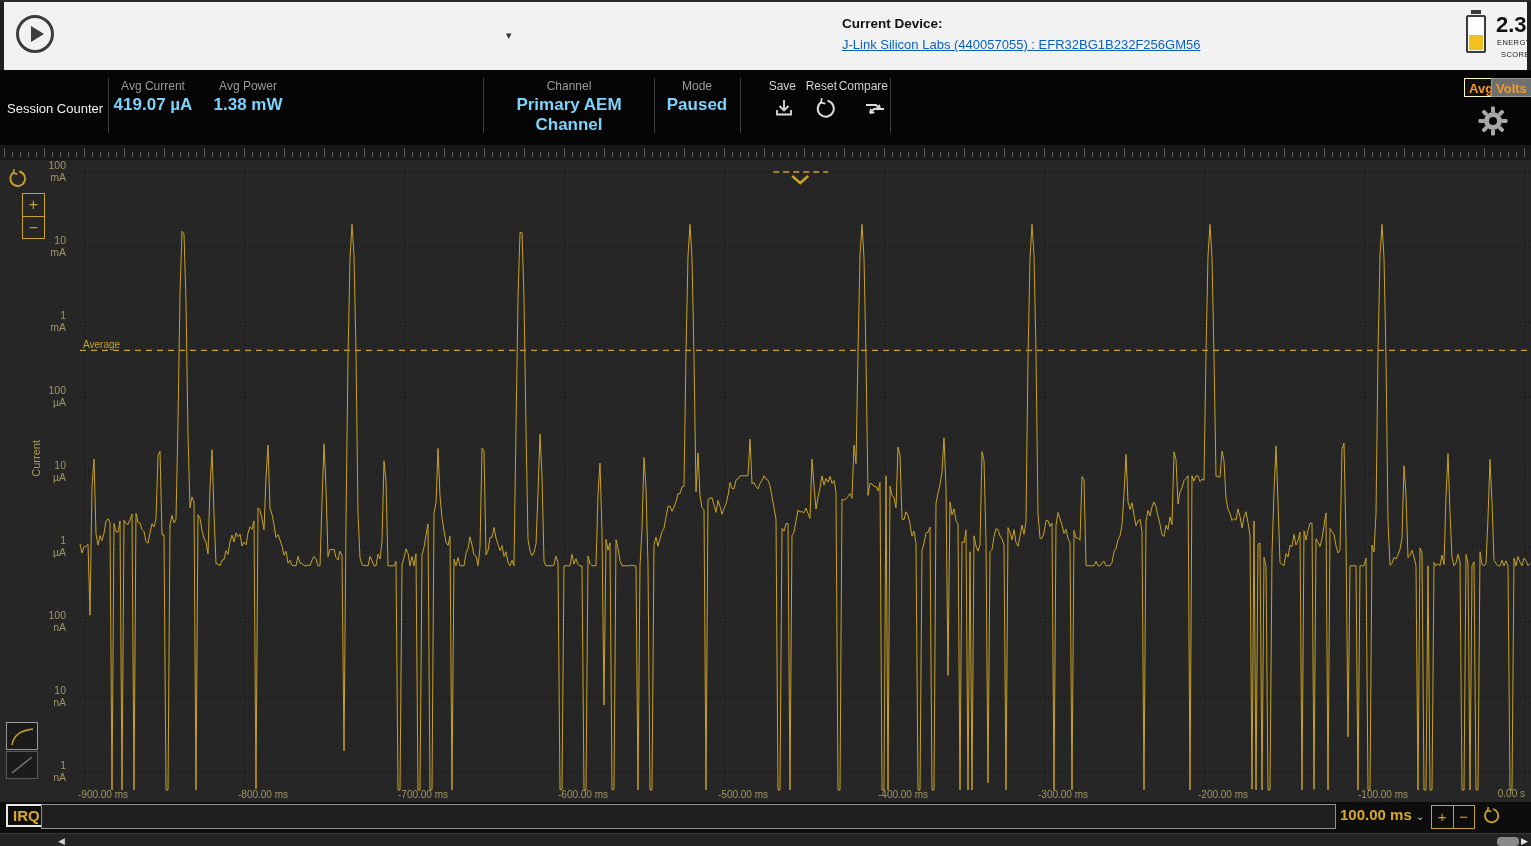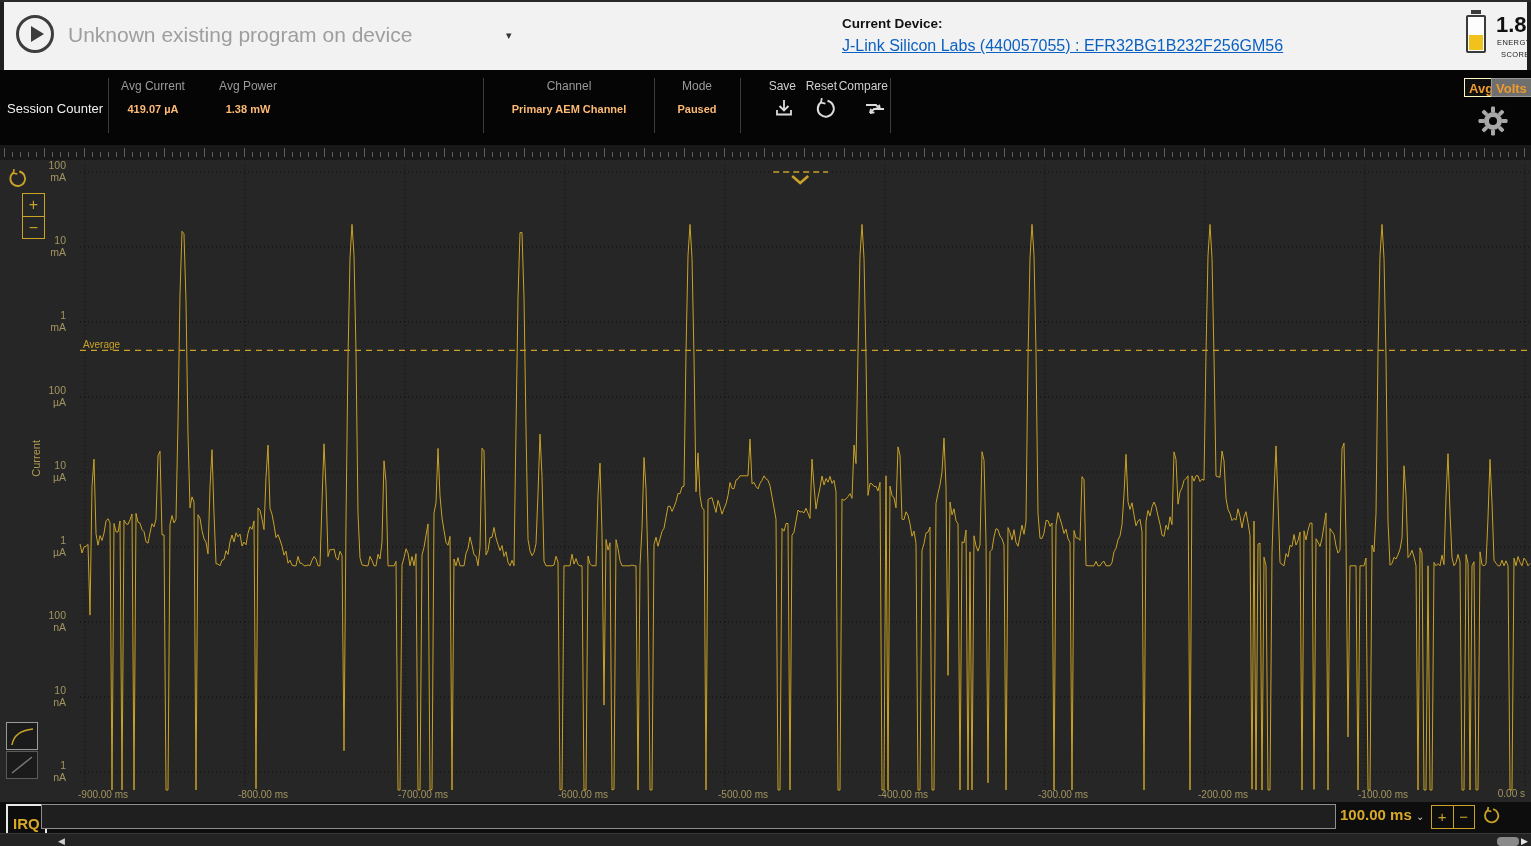--- a/index.html
+++ b/index.html
@@ -8,34 +8,34 @@
   
   .topbar{position:absolute;left:0;top:0;width:1531px;height:68px;background:#f2f2f2;
           border-left:4px solid #1f1f1f;border-right:4px solid #1f1f1f;box-sizing:border-box;}
   .play-btn{position:absolute;left:12px;top:13px;width:38px;height:38px;border:3px solid #3d3d3d;
             border-radius:50%;box-sizing:border-box;cursor:pointer;}
   .play-tri{position:absolute;left:12px;top:8px;width:0;height:0;border-left:13px solid #3d3d3d;
             border-top:8px solid transparent;border-bottom:8px solid transparent;}
   .prog-title{position:absolute;left:64px;top:21px;font-size:21px;color:#9e9e9e;cursor:pointer;}
   .title-caret{position:absolute;left:502px;top:27px;font-size:11px;color:#333;cursor:pointer;}
   .dev-label{position:absolute;left:838px;top:14px;font-size:13.5px;font-weight:bold;color:#111;}
-  .dev-link{position:absolute;left:838px;top:35px;font-size:16px;color:#0b61c2;text-decoration:underline;cursor:pointer;}
+  .dev-link{position:absolute;left:838px;top:35px;font-size:13px;color:#0b61c2;text-decoration:underline;cursor:pointer;}
   .battery{position:absolute;left:1462px;top:13px;width:20px;height:38px;border:2px solid #3a3a3a;
            border-radius:2px;box-sizing:border-box;background:#fdfdfd;}
   .battery:before{content:"";position:absolute;left:3px;top:-7px;width:10px;height:4px;background:#3a3a3a;}
   .battery-fill{position:absolute;left:1px;bottom:1px;width:14px;height:15px;background:#f2c21c;}
   .score-val{position:absolute;left:1492px;top:10px;font-size:22px;font-weight:bold;color:#111;}
   .score-sub{position:absolute;left:1493px;font-size:7.5px;color:#222;letter-spacing:.4px;}
   
   .toolbar{position:absolute;left:0;top:68px;width:1531px;height:75px;background:#050505;}
   .session{position:absolute;left:7px;top:31px;font-size:13px;color:#f0f0f0;}
   .tdiv{position:absolute;top:8px;width:1px;height:55px;background:#3d3d3d;}
   .stat{position:absolute;top:0;width:130px;text-align:center;}
   .stat-label{margin-top:9px;font-size:12px;color:#9a9a9a;}
-  .stat-value{margin-top:10px;font-size:11px;font-weight:bold;color:#fdba74;}
+  .stat-value{margin-top:2px;font-size:17px;font-weight:bold;color:#7dd3fc;}
   .act{position:absolute;top:0;width:60px;text-align:right;cursor:pointer;}
   .act-label{margin-top:9px;font-size:12px;color:#cfcfcf;}
   .act-icon{margin-top:4px;}
   .tog{position:absolute;top:8px;height:19px;line-height:19px;padding:0 4px;font-size:13px;
        font-weight:bold;color:#ef9a2d;box-sizing:border-box;cursor:pointer;}
   .tog-avg{left:1464px;border:1px solid #fef9c3;background:#101010;}
   .tog-volts{left:1491px;border:1px solid #9a9a9a;background:#6f6f6f;}
   .gear{position:absolute;left:1478px;top:36px;cursor:pointer;}
   
   .ruler{position:absolute;left:0;top:143px;width:1531px;height:15px;background:#191919;border-bottom:1px solid #000;}
@@ -51,21 +51,21 @@
   .avg-label{position:absolute;left:83px;top:179px;font-size:10px;color:#c9a227;}
   .zoombox{position:absolute;left:22px;top:33px;width:23px;height:46px;border:1px solid #c9a227;box-sizing:border-box;}
   .zb{width:100%;height:22px;color:#c9a227;font-size:16px;line-height:21px;text-align:center;cursor:pointer;}
   .zb+.zb{border-top:1px solid #c9a227;}
   .reset-zoom{position:absolute;left:6px;top:8px;cursor:pointer;}
   .scalebtn{position:absolute;left:6px;width:32px;height:28px;box-sizing:border-box;background:#1b1b1b;cursor:pointer;}
   .scale-log{top:562px;border:1px solid #9a9a9a;}
   .scale-lin{top:591px;border:1px solid #5a5a5a;}
   
   .irq-row{position:absolute;left:0;top:800px;width:1531px;height:31px;background:#0d0d0d;}
-  .irq-btn{position:absolute;left:6px;top:2px;padding:9px 5px;border:2px solid #e8e8e8;
+  .irq-btn{position:absolute;left:6px;top:2px;padding:1px 5px;border:2px solid #e8e8e8;
            font-size:15px;font-weight:bold;color:#d9a92a;cursor:pointer;}
   .irq-track{position:absolute;left:41px;top:2px;width:1293px;height:23px;border:1px solid #8f8f8f;background:#1f1f1f;}
   .span-sel{position:absolute;left:1340px;top:4px;font-size:15px;font-weight:bold;color:#d9a92a;cursor:pointer;}
   .span-caret{font-size:10px;color:#c9c9c9;font-weight:normal;}
   .hzoom{position:absolute;left:1431px;top:3px;width:44px;height:24px;border:1px solid #c9a227;
          box-sizing:border-box;display:flex;}
   .hzb{flex:1;color:#c9a227;font-size:15px;line-height:22px;text-align:center;cursor:pointer;}
   .hzb+.hzb{border-left:1px solid #c9a227;}
   .span-reset{position:absolute;left:1481px;top:4px;cursor:pointer;}
   .scrollbar{position:absolute;left:0;top:831px;width:1531px;height:15px;background:#232323;border-top:1px solid #383838;}
@@ -75,28 +75,27 @@
 </style>
 </head>
 <body>
 
 <div class="app">
 
   <div class="topbar">
     <div class="play-btn">
       <div class="play-tri"></div>
     </div>
-    <div class="prog-title">Unknown existing program on device</div>
     <div class="title-caret">▾</div>
     <div class="dev-label">Current Device:</div>
     <div class="dev-link">J-Link Silicon Labs (440057055) : EFR32BG1B232F256GM56</div>
     <div class="battery">
       <div class="battery-fill"></div>
     </div>
-    <div class="score-val">1.8</div>
+    <div class="score-val">2.3</div>
     <div class="score-sub" style="top:36px;">ENERGY</div>
     <div class="score-sub" style="top:48px;left:1497px;">SCORE</div>
   </div>
 
   <div class="toolbar">
     <div class="session">Session Counter</div>
     <div class="tdiv" style="left:108px"></div>
     <div class="tdiv" style="left:483px"></div>
     <div class="tdiv" style="left:654px"></div>
     <div class="tdiv" style="left:740px"></div>

